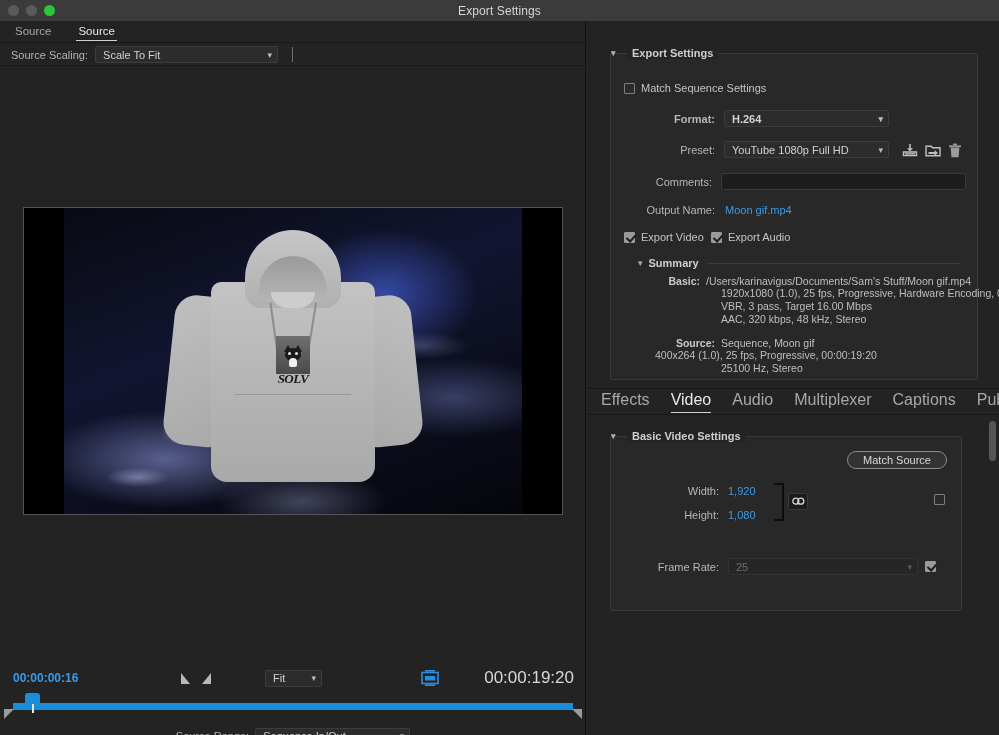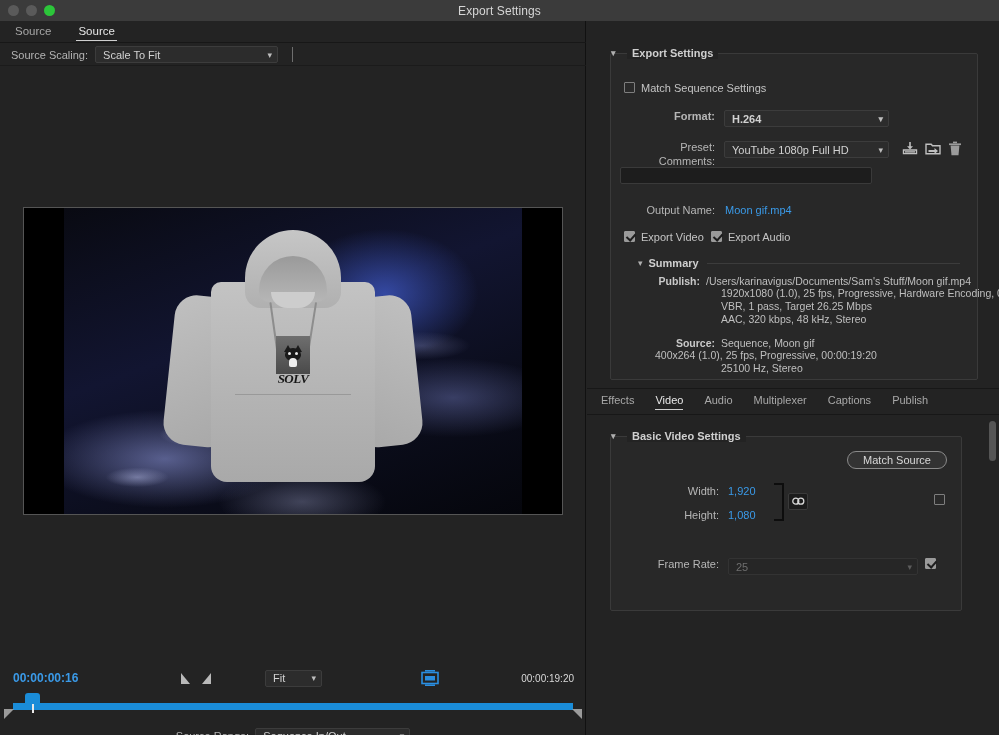--- a/index.html
+++ b/index.html
@@ -137,21 +137,21 @@
     font-family:"Liberation Serif", serif; font-style:italic; font-weight:bold;
     font-size:13px; color:#161616; letter-spacing:-.5px; white-space:nowrap;
   }
 
   
   .pb-row {
     position:absolute; left:0; top:644px; width:586px; height:26px;
     display:flex; align-items:center;
   }
   .tc-cur { position:absolute; left:13px; font-size:12px; font-weight:bold; color:#3a9ae8; }
-  .tc-end { position:absolute; right:12px; font-size:10px; color:#d8d8d8; }
+  .tc-end { position:absolute; right:12px; font-size:17px; color:#d8d8d8; }
   .mk { position:absolute; width:0; height:0; }
   .mk-in  { left:181px; border-bottom:11px solid #b9b9b9; border-right:9px solid transparent; }
   .mk-out { left:202px; border-bottom:11px solid #b9b9b9; border-left:9px solid transparent; }
   .fit-sel { position:absolute; left:265px; width:57px; }
   .sr-icon { position:absolute; left:421px; width:18px; height:16px; }
 
   .track-wrap { position:absolute; left:0; top:672px; width:586px; height:28px; }
   .track { position:absolute; left:13px; top:10px; width:560px; height:7px; background:#1a8cd8; }
   .track-bg { position:absolute; left:13px; top:10px; width:560px; height:7px; background:#2b2b2b; }
   .tri-l { position:absolute; left:4px; top:16px; width:0;height:0; border-top:10px solid #9b9b9b; border-right:10px solid transparent; }
@@ -175,21 +175,21 @@
     position:absolute; border:1px solid #3a3a3a; border-radius:2px; background:#282828;
   }
   .group-title {
     position:absolute; top:-7px; left:16px; background:#232323; padding:0 5px;
     font-size:11px; font-weight:bold; color:#cfcfcf;
   }
   .disc { position:absolute; left:-16px; top:1px; font-size:9px; color:#b0b0b0; }
 
   .g-export { left:23px; top:32px; width:368px; height:327px; }
 
-  .row { position:absolute; display:flex; align-items:flex-start; }
+  .row { position:absolute; display:flex; align-items:center; }
   .lbl { font-size:11px; color:#b6b6b6; text-align:right; }
   .ckbox {
     width:11px; height:11px; border:1px solid #7e7e7e; background:#2a2a2a;
     border-radius:1px; display:inline-block; position:relative; flex:none;
   }
   .ckbox.on { background:#9a9a9a; border-color:#9a9a9a; }
   .ckbox.on:after{
     content:""; position:absolute; left:3px; top:0px; width:4px; height:7px;
     border:solid #1d1d1d; border-width:0 2px 2px 0; transform:rotate(42deg);
   }
@@ -204,21 +204,21 @@
   .sum-val { font-size:10.5px; color:#bfbfbf; white-space:nowrap; }
 
   .preset-icn { width:16px; height:14px; }
 
   
   .vtabs {
     position:absolute; left:0; top:367px; width:412px; height:27px;
     border-top:1px solid #171717; border-bottom:1px solid #171717;
     display:flex; align-items:center;
   }
-  .vtab { font-size:11px; color:#a8a8a8; margin-left:21px; padding-bottom:3px; cursor:default; }
+  .vtab { font-size:16px; color:#a8a8a8; margin-left:21px; padding-bottom:3px; cursor:default; }
   .vtab:first-child{ margin-left:14px; }
   .vtab.active { color:#e8e8e8; border-bottom:1px solid #cfcfcf; }
 
   .g-basic { left:23px; top:415px; width:352px; height:175px; }
 
   .btn-pill {
     border:1px solid #8a8a8a; border-radius:9px; background:#333;
     color:#d8d8d8; font-size:11px; height:18px; display:flex; align-items:center;
     justify-content:center; cursor:default;
   }
@@ -372,21 +372,21 @@
           </span>
           <span class="preset-icn" style="margin-left:7px;">
             <svg width="14" height="15" viewBox="0 0 14 15">
               <rect x="5" y="0.6" width="4" height="1.6" fill="#9c9c9c"></rect>
               <rect x="1" y="2.4" width="12" height="1.7" fill="#9c9c9c"></rect>
               <path d="M2.6 4.6 h8.8 l-0.9 9.6 h-7 Z" fill="#9c9c9c"></path>
             </svg>
           </span>
         </div>
 
-        <div class="row" style="left:0; top:101px; width:355px;flex-direction:column;">
+        <div class="row" style="left:0; top:119px; width:355px;">
           <span class="lbl" style="width:104px;">Comments:</span>
           <input class="inp" style="margin-left: 9px; width: 252px; color: rgb(208, 208, 208); font-size: 11px; padding: 0px 5px; font-family: &quot;Liberation Sans&quot;, sans-serif;" value="">
         </div>
 
         <div class="row" style="left:0; top:150px; width:355px;">
           <span class="lbl" style="width:104px;">Output Name:</span>
           <span class="link-text" style="margin-left:10px;">Moon gif.mp4</span>
         </div>
 
         <div class="row" style="left:13px; top:177px;">
@@ -399,25 +399,25 @@
         </div>
 
         <div style="position:absolute; left:27px; top:203px; width:322px; display:flex; align-items:center;">
           <span style="font-size:9px; color:#b0b0b0; margin-right:6px;">▾</span>
           <span style="font-size:11px; font-weight:bold; color:#cfcfcf; margin-right:8px;">Summary</span>
           <span style="flex:1; height:1px; background:#3c3c3c;"></span>
         </div>
 
         <div style="position:absolute; left:0; top:221px; width:360px;">
           <div style="display:flex;">
-            <span class="sum-key" style="width:104px;">Publish:</span>
+            <span class="sum-key" style="width:104px;">Basic:</span>
             <span class="sum-val" style="margin-left:6px;">/Users/karinavigus/Documents/Sam's Stuff/Moon gif.mp4</span>
           </div>
           <div class="sum-val" style="margin-left:110px; line-height:13px;">1920x1080 (1.0), 25 fps, Progressive, Hardware Encoding, 00…</div>
-          <div class="sum-val" style="margin-left:110px; line-height:13px;">VBR, 1 pass, Target 26.25 Mbps</div>
+          <div class="sum-val" style="margin-left:110px; line-height:13px;">VBR, 3 pass, Target 16.00 Mbps</div>
           <div class="sum-val" style="margin-left:110px; line-height:13px;">AAC, 320 kbps, 48 kHz, Stereo</div>
         </div>
 
         <div style="position:absolute; left:0; top:283px; width:360px;">
           <div style="display:flex;">
             <span class="sum-key" style="width:104px;">Source:</span>
             <span class="sum-val" style="margin-left:6px;">Sequence, Moon gif</span>
           </div>
           <div class="sum-val" style="margin-left:44px; line-height:13px;">400x264 (1.0), 25 fps, Progressive, 00:00:19:20</div>
           <div class="sum-val" style="margin-left:110px; line-height:13px;">25100 Hz, Stereo</div>

